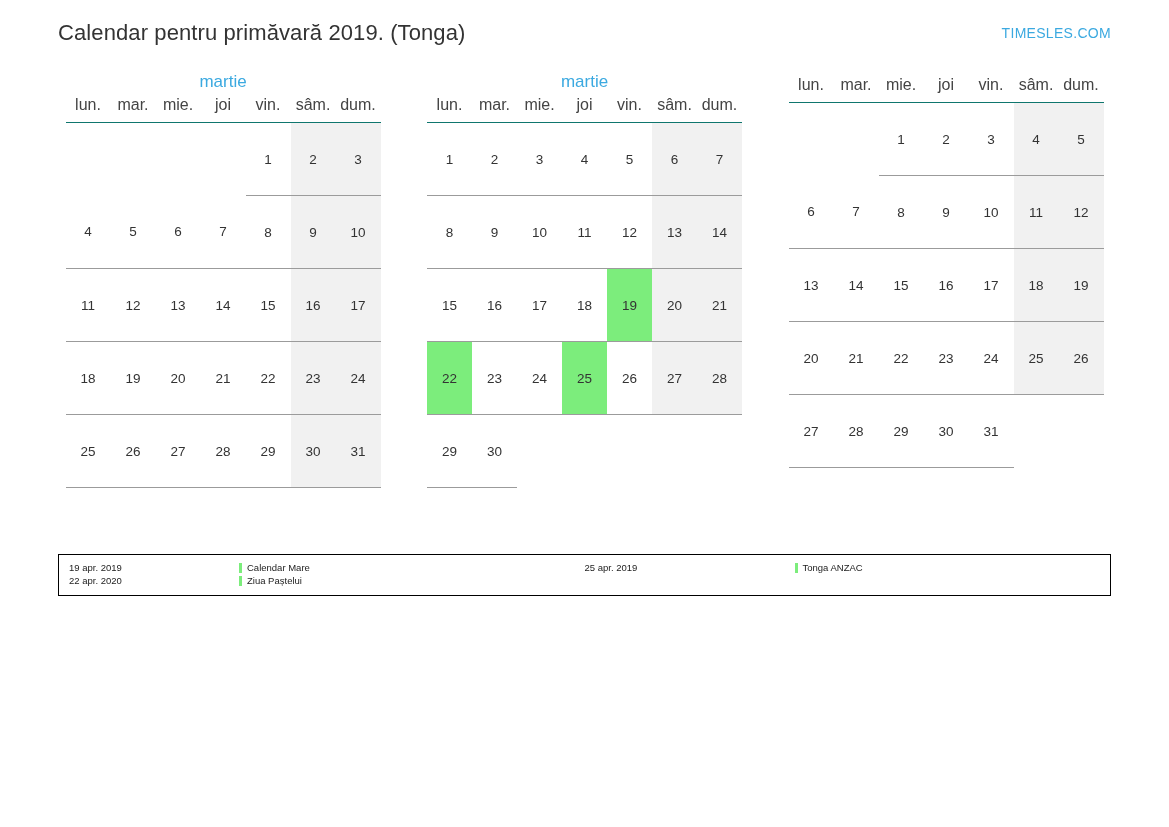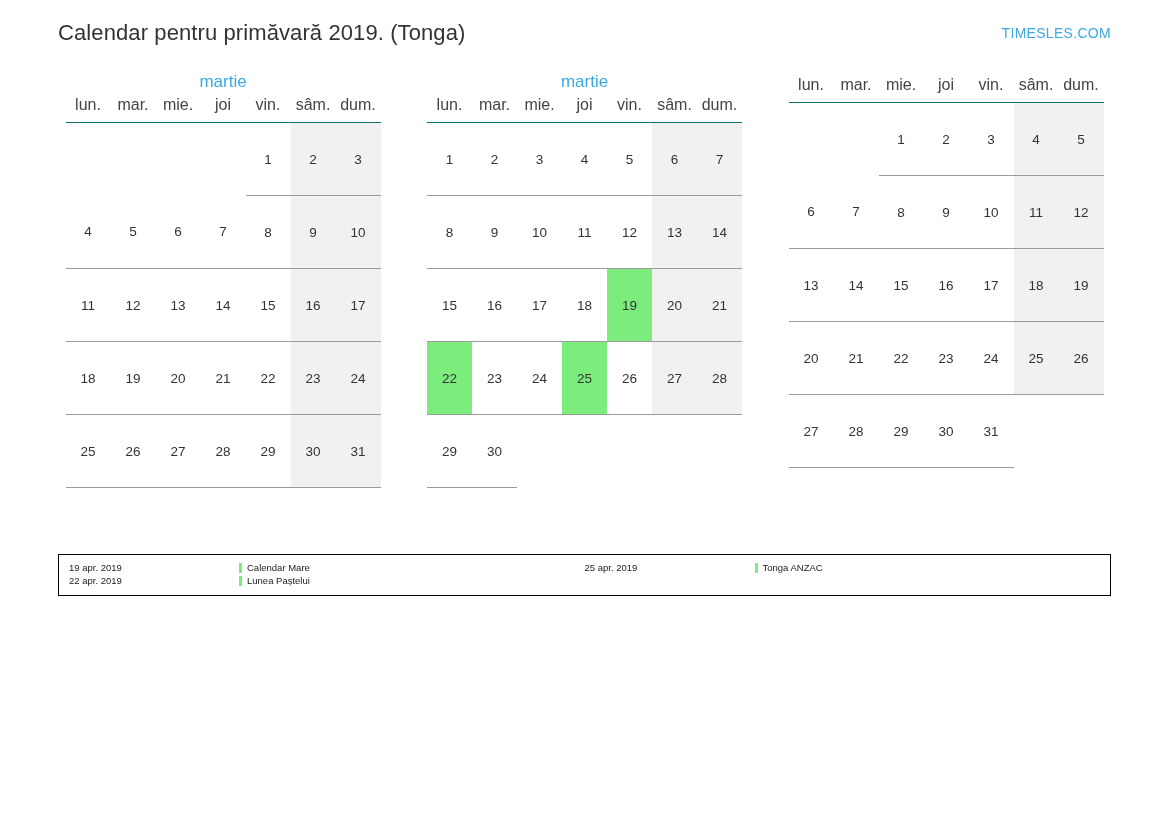--- a/index.html
+++ b/index.html
@@ -99,21 +99,21 @@
     width: 1053px;
     min-height: 42px;
     border: 1px solid #000;
     display: flex;
     padding: 7px 10px 7px 10px;
   }
   .legend-col {
     display: flex;
   }
   .legend-col.first { width: 50%; }
-  .legend-col.second { width: 50%; }
+  .legend-col.second { width: 50%; gap: 40px; }
   .legend-dates {
     width: 170px;
     font-size: 9.5px;
     color: #222;
     line-height: 12.5px;
   }
   .legend-names {
     font-size: 9.5px;
     color: #222;
     line-height: 12.5px;
@@ -335,30 +335,30 @@
         </tbody>
       </table>
     </div>
 
   </div>
 
   <div class="legend">
     <div class="legend-col first">
       <div class="legend-dates">
         <div>19 apr. 2019</div>
-        <div>22 apr. 2019</div>
+        <div>22 apr. 2020</div>
       </div>
       <div class="legend-names">
         <div class="legend-row">
           <span class="bar"></span>
           <span>Calendar Mare</span>
         </div>
         <div class="legend-row">
           <span class="bar"></span>
-          <span>Lunea Paștelui</span>
+          <span>Ziua Paștelui</span>
         </div>
       </div>
     </div>
     <div class="legend-col second">
       <div class="legend-dates">
         <div>25 apr. 2019</div>
       </div>
       <div class="legend-names">
         <div class="legend-row">
           <span class="bar"></span>

